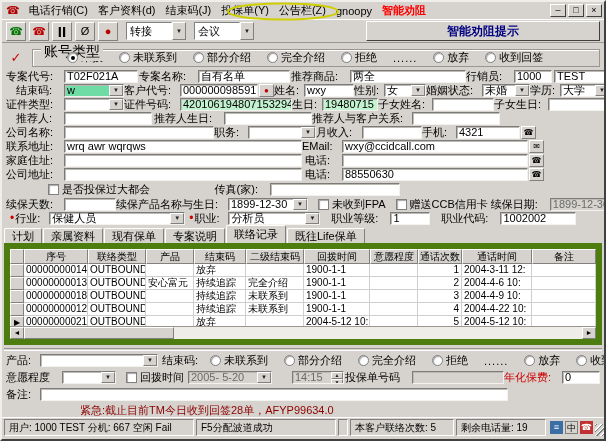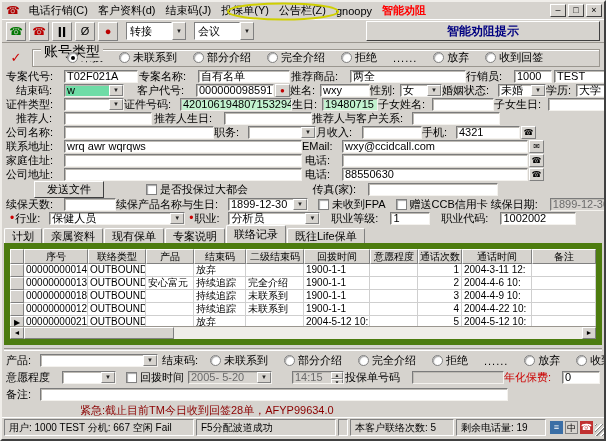--- a/index.html
+++ b/index.html
@@ -188,21 +188,21 @@
       <span class="fld" style="width:38px">1000</span>
       <span class="fld" style="width:56px;margin-left:2px">TEST</span>
     </div>
 
     <div class="frow">
       <span class="lbl" style="width:58px">结束码:</span>
       <span class="fld cb g1" style="width:60px">
           <span class="cv">w</span>
           <span class="da">▼</span>
         </span>
-      <span class="lbl" style="width:72px">客户代号:</span>
+      <span class="lbl" style="width:56px">客户代号:</span>
       <span class="fld" style="width:78px">000000098591</span>
       <span class="mini" style="color:#c00000">●</span>
       <span class="lbl" style="width:30px">姓名:</span>
       <span class="fld" style="width:50px">wxy</span>
       <span class="lbl" style="width:30px">性别:</span>
       <span class="fld cb" style="width:42px">
           <span class="cv">女</span>
           <span class="da">▼</span>
         </span>
       <span class="lbl" style="width:56px">婚姻状态:</span>
@@ -275,21 +275,20 @@
 
     <div class="frow">
       <span class="lbl" style="width:58px">公司地址:</span>
       <span class="fld" style="width:238px"></span>
       <span class="lbl" style="width:40px">电话:</span>
       <span class="fld" style="width:186px">88550630</span>
       <span class="mini">☎</span>
     </div>
 
     <div class="frow" style="height:16px">
-      <span class="btn" style="margin-left:28px">发送文件</span>
       <span class="ckopt" style="margin-left:42px">
           <span class="ck"></span>
           <span>是否投保过大都会</span>
         </span>
       <span class="lbl" style="width:120px">传真(家):</span>
       <span class="fld" style="width:130px"></span>
     </div>
 
     <div class="frow">
       <span class="lbl" style="width:58px">续保天数:</span>

